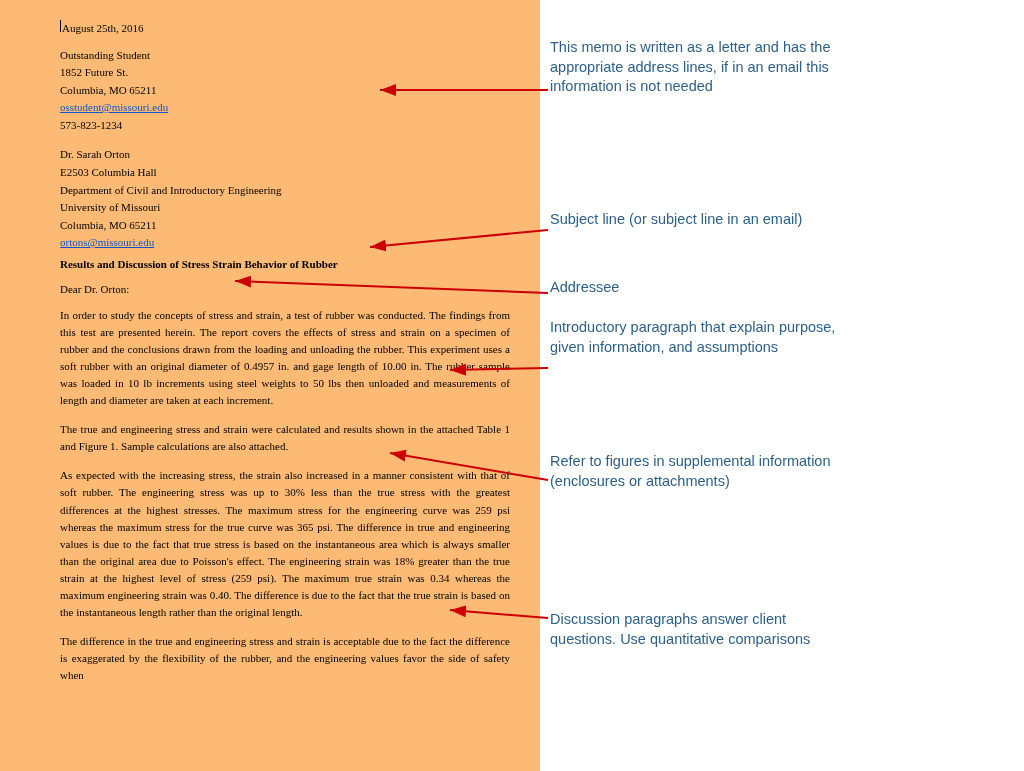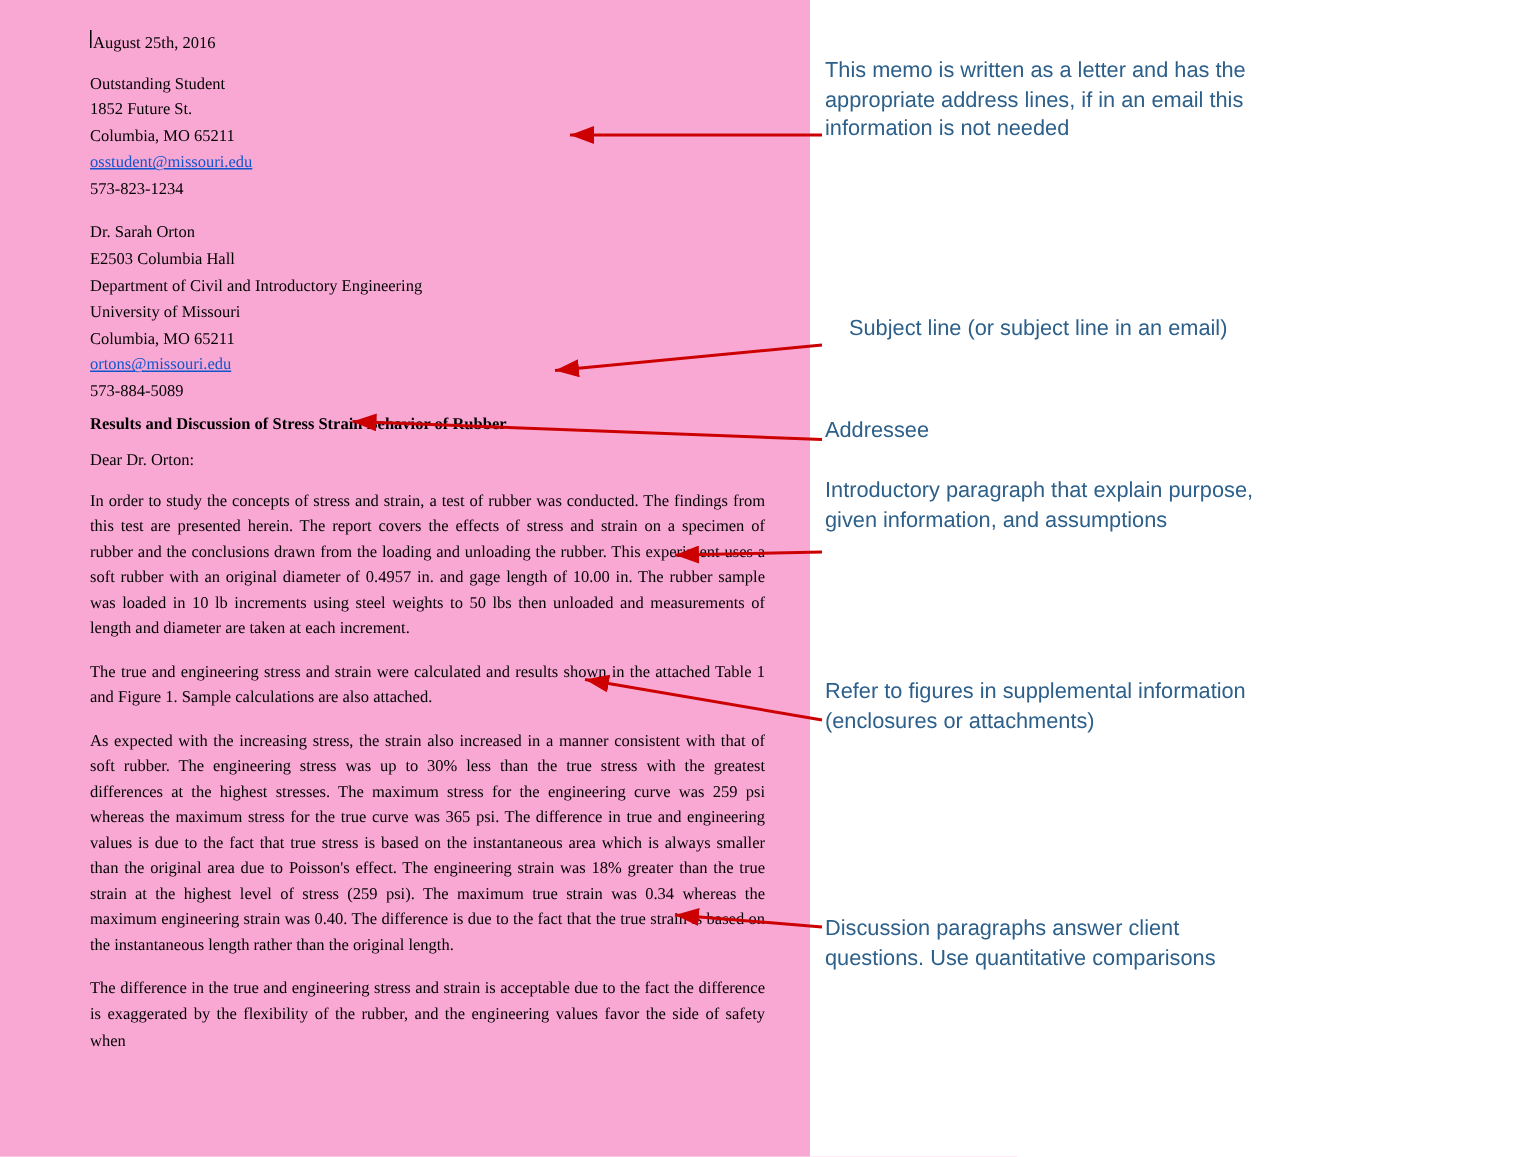--- a/index.html
+++ b/index.html
@@ -17,21 +17,21 @@
       height: 771px;
       background: #fff;
       position: relative;
       display: flex;
     }
 
     
     .document-area {
       width: 540px;
       height: 771px;
-      background: #f9a8d4;
+      background: #fdba74;
       padding: 20px 30px 20px 60px;
       font-family: 'Times New Roman', Times, serif;
       font-size: 11px;
       line-height: 1.5;
       color: #000;
       overflow: hidden;
       position: relative;
       border-right: none;
     }
 
@@ -142,21 +142,20 @@
       <div>573-823-1234</div>
     </div>
 
     <div class="doc-recipient">
       <div>Dr. Sarah Orton</div>
       <div>E2503 Columbia Hall</div>
       <div>Department of Civil and Introductory Engineering</div>
       <div>University of Missouri</div>
       <div>Columbia, MO 65211</div>
       <div><a href="mailto:ortons@missouri.edu">ortons@missouri.edu</a></div>
-      <div>573-884-5089</div>
     </div>
 
     <div class="doc-subject">Results and Discussion of Stress Strain Behavior of Rubber</div>
 
     <div class="doc-salutation">Dear Dr. Orton:</div>
 
     <div class="doc-paragraph">In order to study the concepts of stress and strain, a test of rubber was conducted. The findings from this test are presented herein.  The report covers the effects of stress and strain on a specimen of rubber and the conclusions drawn from the loading and unloading the rubber.  This experiment uses a soft rubber with an original diameter of 0.4957 in. and gage length of 10.00 in.  The rubber sample was loaded in 10 lb increments using steel weights to 50 lbs then unloaded and measurements of length and diameter are taken at each increment.</div>
 
     <div class="doc-paragraph">The true and engineering stress and strain were calculated and results shown in the attached Table 1 and Figure 1.  Sample calculations are also attached.</div>
 
@@ -165,21 +164,21 @@
     <div class="doc-paragraph">The difference in the true and engineering stress and strain is acceptable due to the fact the difference is exaggerated by the flexibility of the rubber, and the engineering values favor the side of safety when</div>
 
   </div>
 
   <div class="annotations-area">
 
     <div class="annotation" style="top: 38px; width: 300px; left: 10px; font-size: 14.5px;">
       <span>This memo is written as a letter and has the appropriate address lines, if in an email this information is not needed</span>
     </div>
 
-    <div class="annotation" style="top: 210px; width: 290px; left: 26px; font-size: 14.5px;">
+    <div class="annotation" style="top: 210px; width: 290px; left: 10px; font-size: 14.5px;">
       <span>Subject line (or subject line in an email)</span>
     </div>
 
     <div class="annotation" style="top: 278px; width: 280px; left: 10px; font-size: 14.5px;">
       <span>Addressee</span>
     </div>
 
     <div class="annotation" style="top: 318px; width: 300px; left: 10px; font-size: 14.5px;">
       <span>Introductory paragraph that explain purpose, given information, and assumptions</span>
     </div>

